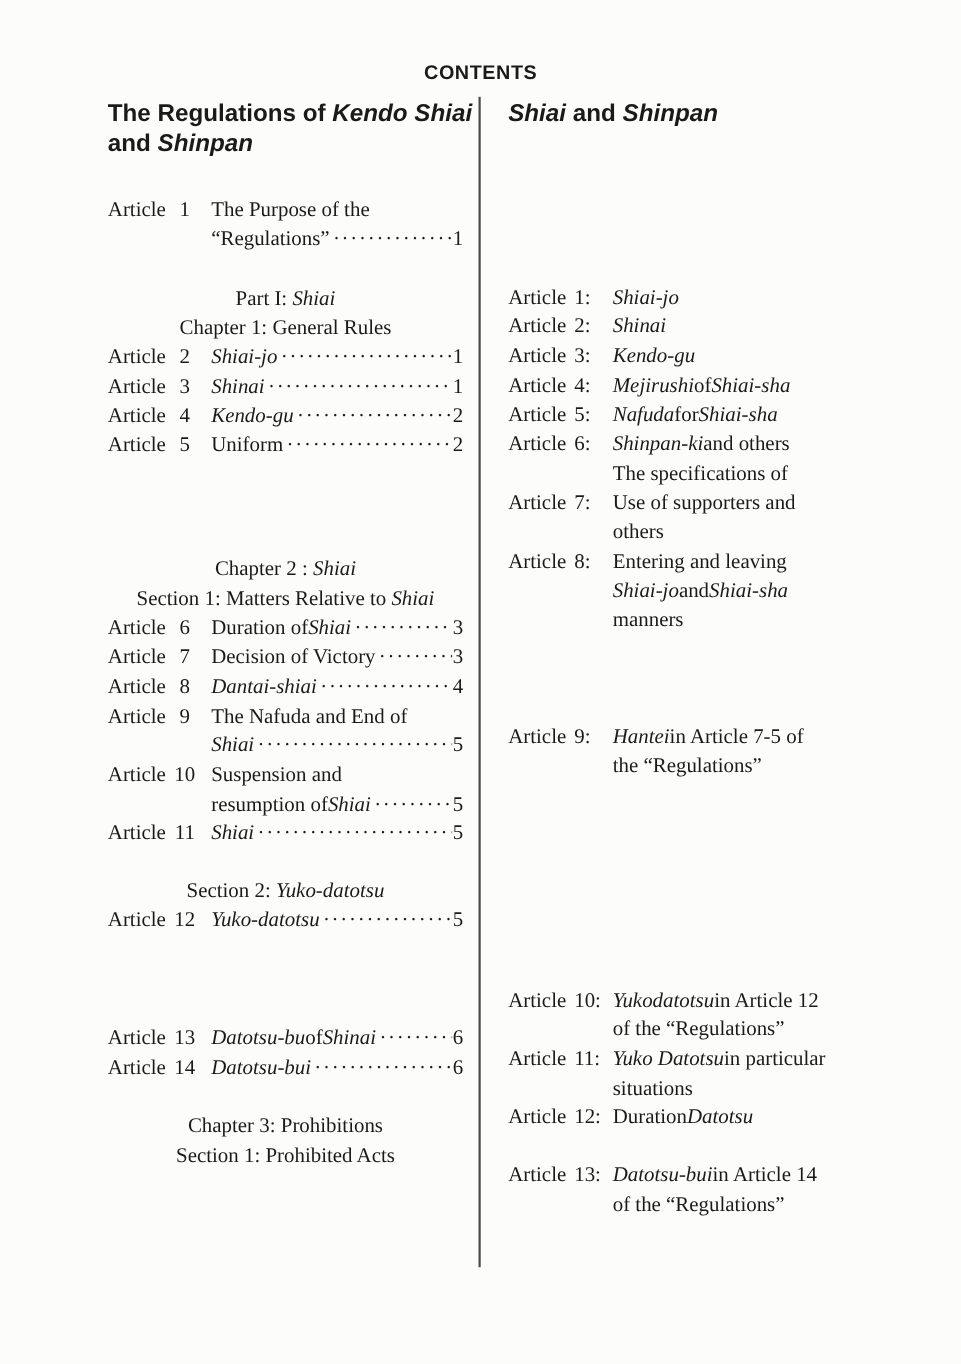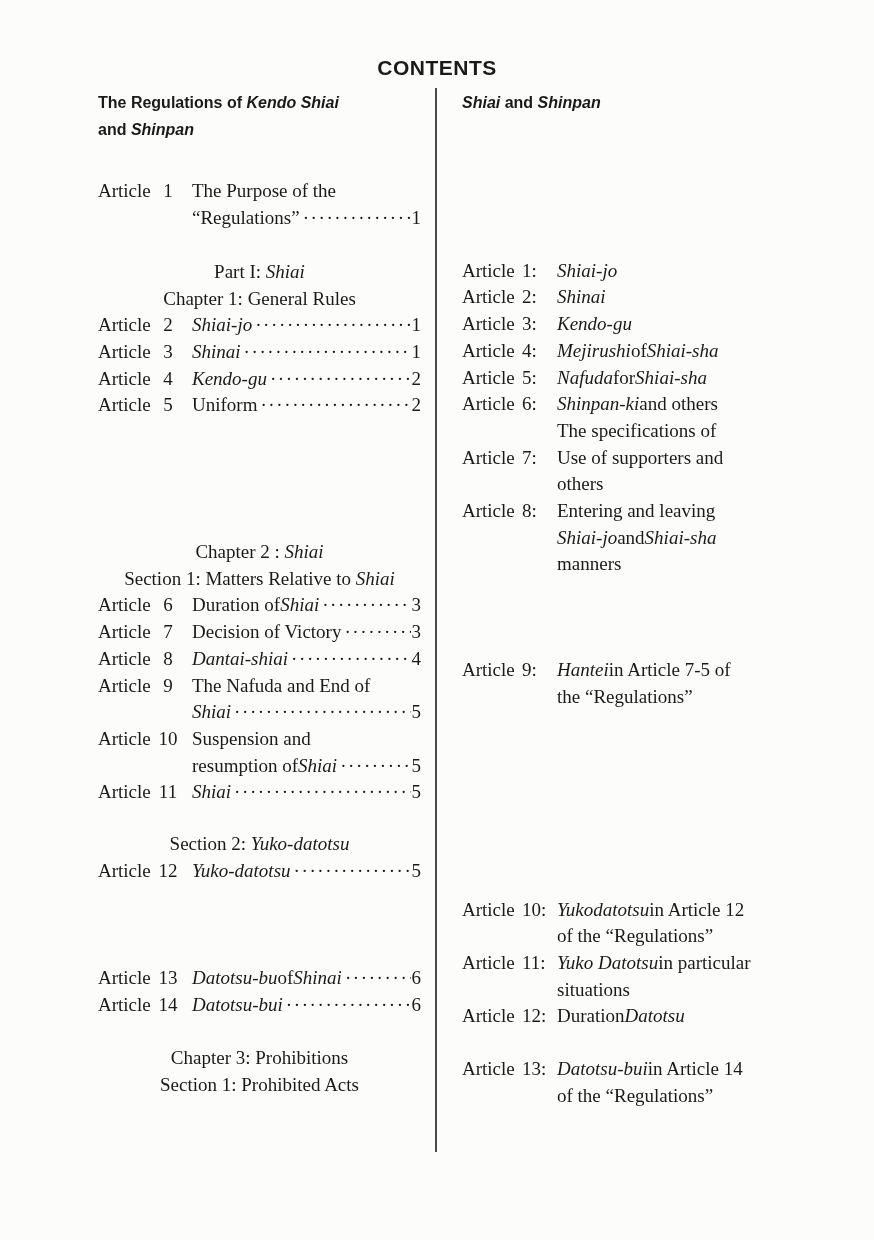--- a/index.html
+++ b/index.html
@@ -12,33 +12,33 @@
     color:var(--text, #1a1a1a);
     font-family:"Liberation Serif", serif;
     font-size:19px;
     overflow:hidden;
   }
   .doc-title {
     position:absolute; top:56px; left:0; right:0;
     margin:0;
     text-align:center;
     font-family:"Liberation Sans", sans-serif;
-    font-size:21px; font-weight:bold; letter-spacing:0.5px;
+    font-size:18px; font-weight:bold; letter-spacing:0.5px;
   }
   .divider {
     position:absolute; left:435px; top:88px;
     width:2px; height:1064px;
     background:var(--divider, #4a4a4a);
   }
   .col { position:absolute; top:90px; line-height:26.7px; }
   .col-left  { left:98px;  width:323px; }
   .col-right { left:462px; width:390px; }
   .col-header {
     font-family:"Liberation Sans", sans-serif;
-    font-weight:bold; font-size:16px; line-height:26.7px;
+    font-weight:bold; font-size:22px; line-height:26.7px;
     white-space:nowrap;
   }
   .heading { text-align:center; white-space:nowrap; }
   .entry { display:flex; }
   .entry-head { position:relative; flex:0 0 94px; }
   .col-right .entry-head { flex-basis:95px; }
   .entry-num { position:absolute; }
   .col-left  .entry-num { left:56px; width:28px; text-align:center; }
   .col-right .entry-num { left:60px; }
   .entry-body { flex:1; min-width:0; }
@@ -113,21 +113,21 @@
       <div class="entry">
         <div class="entry-head"><span class="entry-label">Article</span><span class="entry-num">5</span></div>
         <div class="entry-body">
           <div class="line">
             <span class="seg">Uniform</span>
             <span class="dots"></span>
             <span class="page-num">2</span>
           </div>
         </div>
       </div>
-      <div class="heading" style="margin-top: 120px;"><span class="seg">Chapter 2 : </span><span class="seg it">Shiai</span></div>
+      <div class="heading" style="margin-top: 86px;"><span class="seg">Chapter 2 : </span><span class="seg it">Shiai</span></div>
       <div class="heading"><span class="seg">Section 1: Matters Relative to </span><span class="seg it">Shiai</span></div>
       <div class="entry">
         <div class="entry-head"><span class="entry-label">Article</span><span class="entry-num">6</span></div>
         <div class="entry-body">
           <div class="line">
             <span class="seg">Duration of </span>
             <span class="seg it">Shiai</span>
             <span class="seg"> </span>
             <span class="dots"></span>
             <span class="page-num">3</span>

